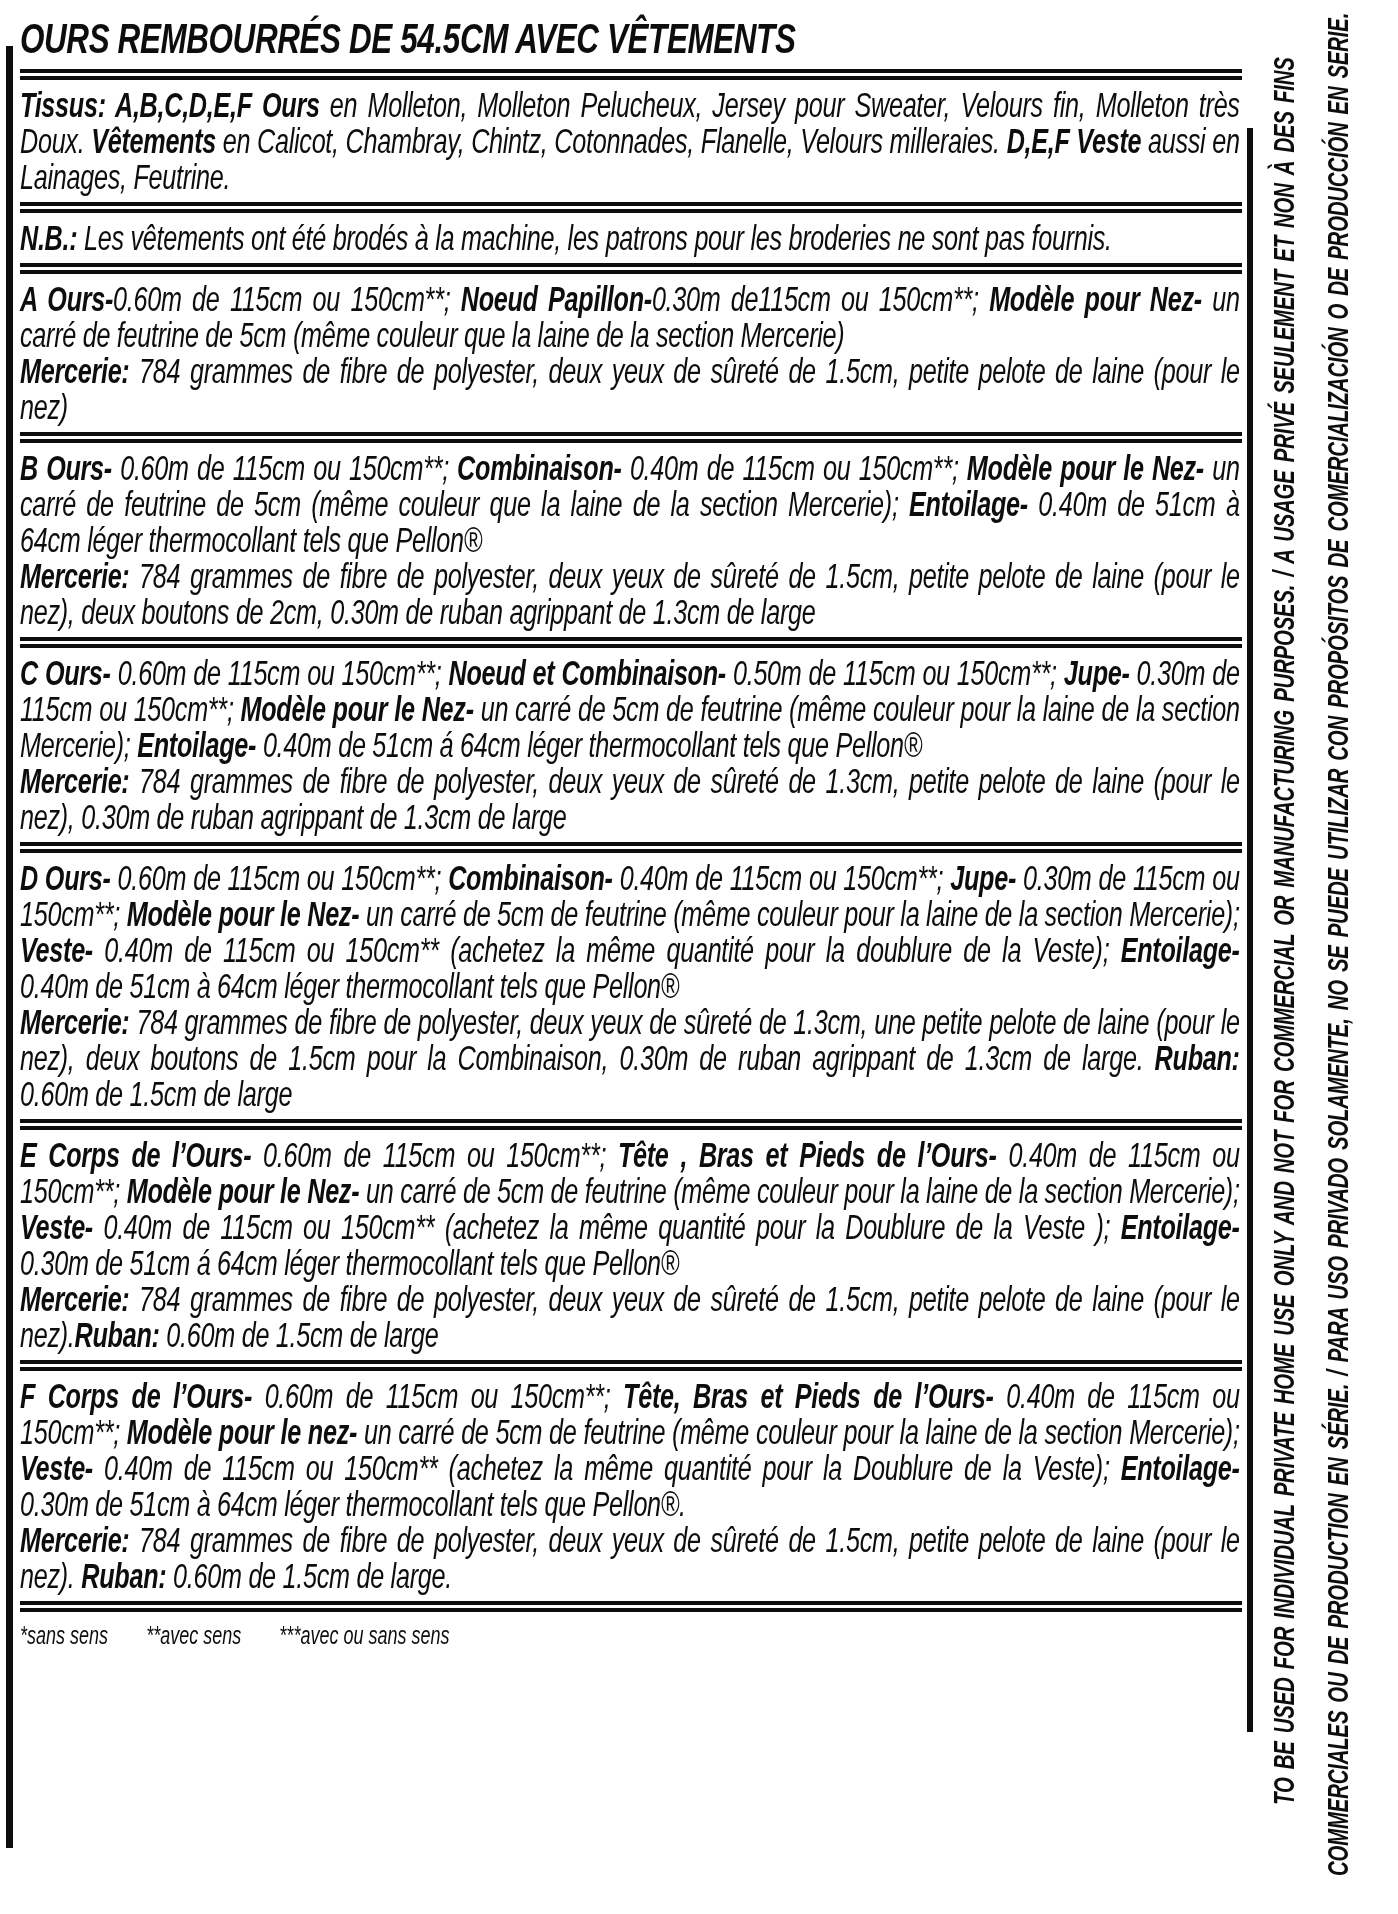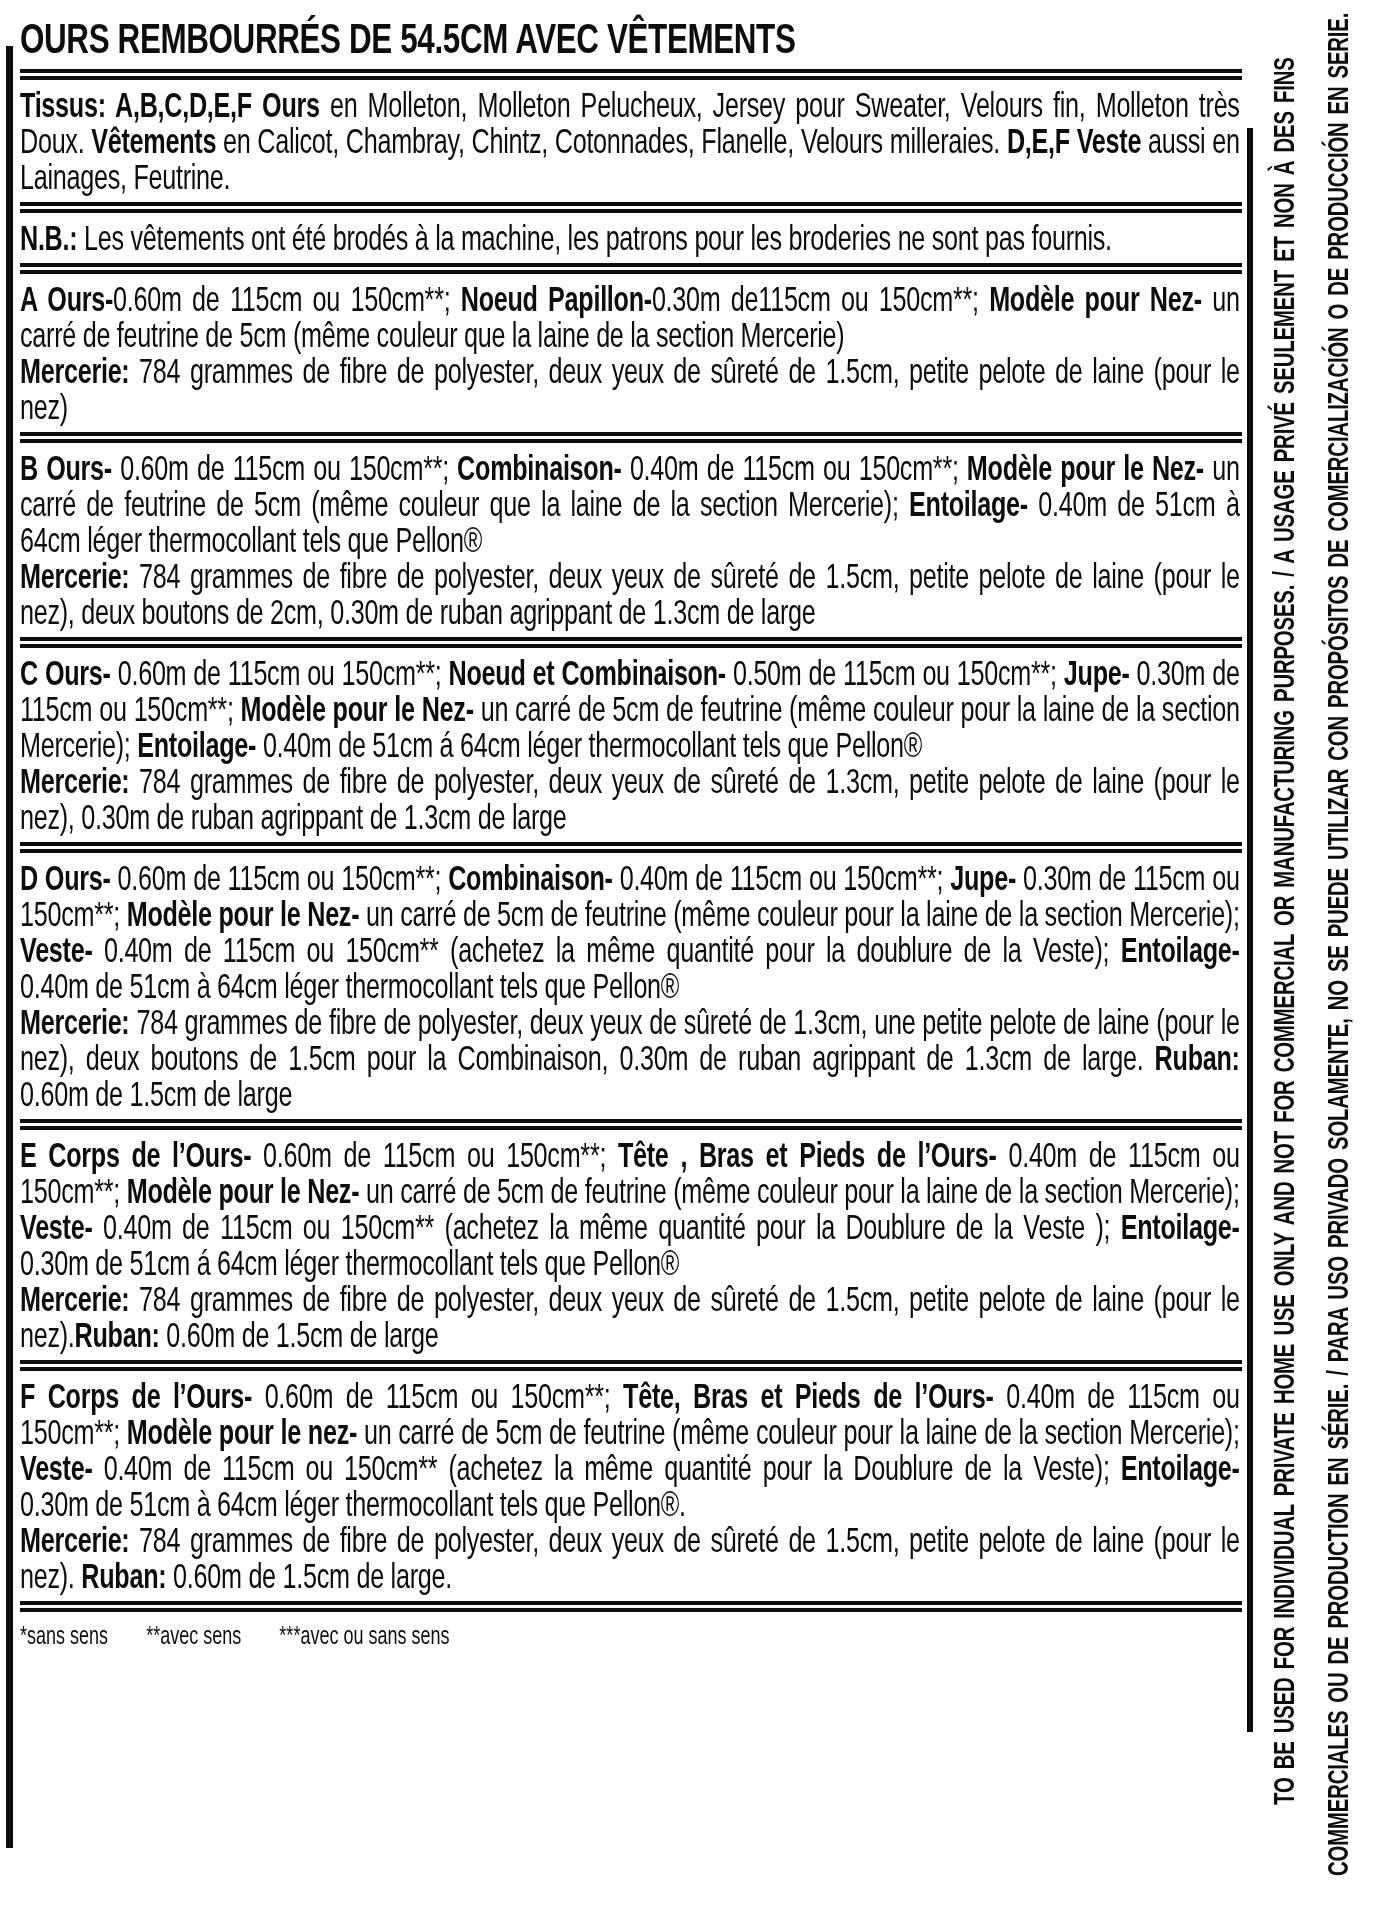--- a/index.html
+++ b/index.html
@@ -1,19 +1,20 @@
 <!DOCTYPE html>
 <html><head>
 <meta charset="utf-8">
 <style>
   html,body{margin:0;padding:0;}
   .page{
     position:relative;width:1398px;height:1914px;background:#ffffff;
     overflow:hidden;color:#0d0d0d;
     font-family:"Liberation Sans", sans-serif;
+    font-style:italic;
   }
   .vbar-left{position:absolute;left:6px;top:46px;width:7px;height:1802px;background:#0d0d0d;}
   .vbar-right{position:absolute;left:1247px;top:128px;width:6px;height:1604px;background:#0d0d0d;}
   .main{position:absolute;left:20px;top:14px;width:1222px;}
   .title{
     font-size:43px;font-weight:700;line-height:48px;margin:0;
     white-space:nowrap;letter-spacing:-0.5px;
     transform:scaleX(0.73);transform-origin:0 0;
   }
   .rule{height:3px;border-top:4px solid #0d0d0d;border-bottom:4px solid #0d0d0d;margin:7px 0;}

